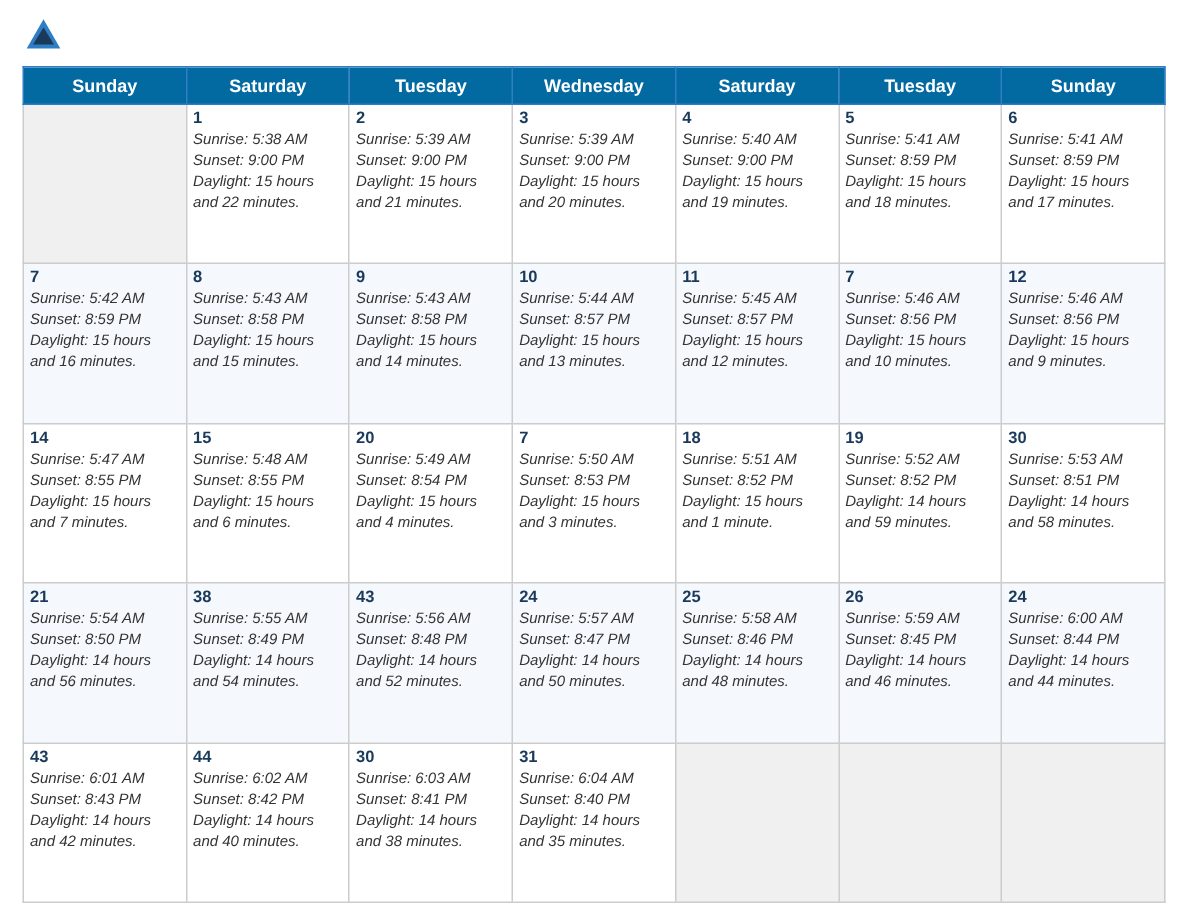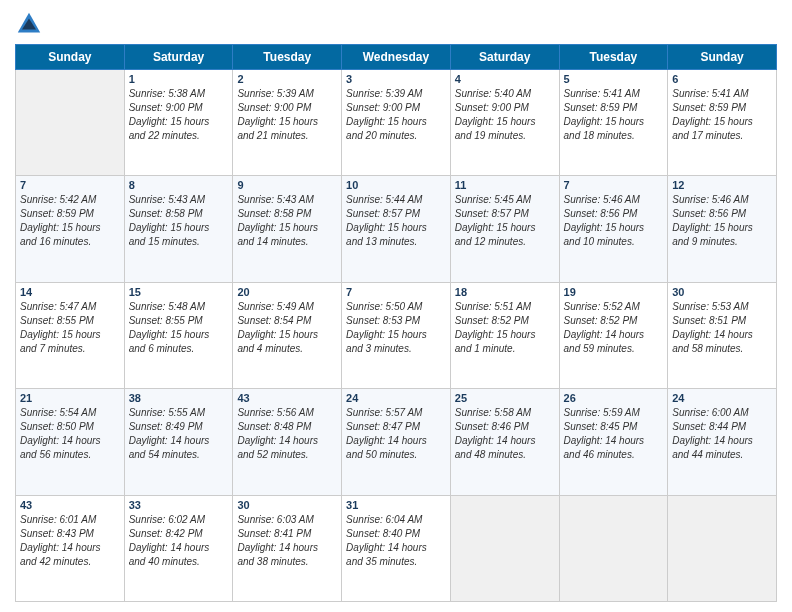--- a/index.html
+++ b/index.html
@@ -250,21 +250,21 @@
             <span class="day-num">24</span>
             <div class="cell-text">Sunrise: 6:00 AM<br>Sunset: 8:44 PM<br>Daylight: 14 hours and 44 minutes.</div>
           </td>
         </tr>
         <tr>
           <td>
             <span class="day-num">43</span>
             <div class="cell-text">Sunrise: 6:01 AM<br>Sunset: 8:43 PM<br>Daylight: 14 hours and 42 minutes.</div>
           </td>
           <td>
-            <span class="day-num">33</span>
+            <span class="day-num">44</span>
             <div class="cell-text">Sunrise: 6:02 AM<br>Sunset: 8:42 PM<br>Daylight: 14 hours and 40 minutes.</div>
           </td>
           <td>
             <span class="day-num">30</span>
             <div class="cell-text">Sunrise: 6:03 AM<br>Sunset: 8:41 PM<br>Daylight: 14 hours and 38 minutes.</div>
           </td>
           <td>
             <span class="day-num">31</span>
             <div class="cell-text">Sunrise: 6:04 AM<br>Sunset: 8:40 PM<br>Daylight: 14 hours and 35 minutes.</div>
           </td>

